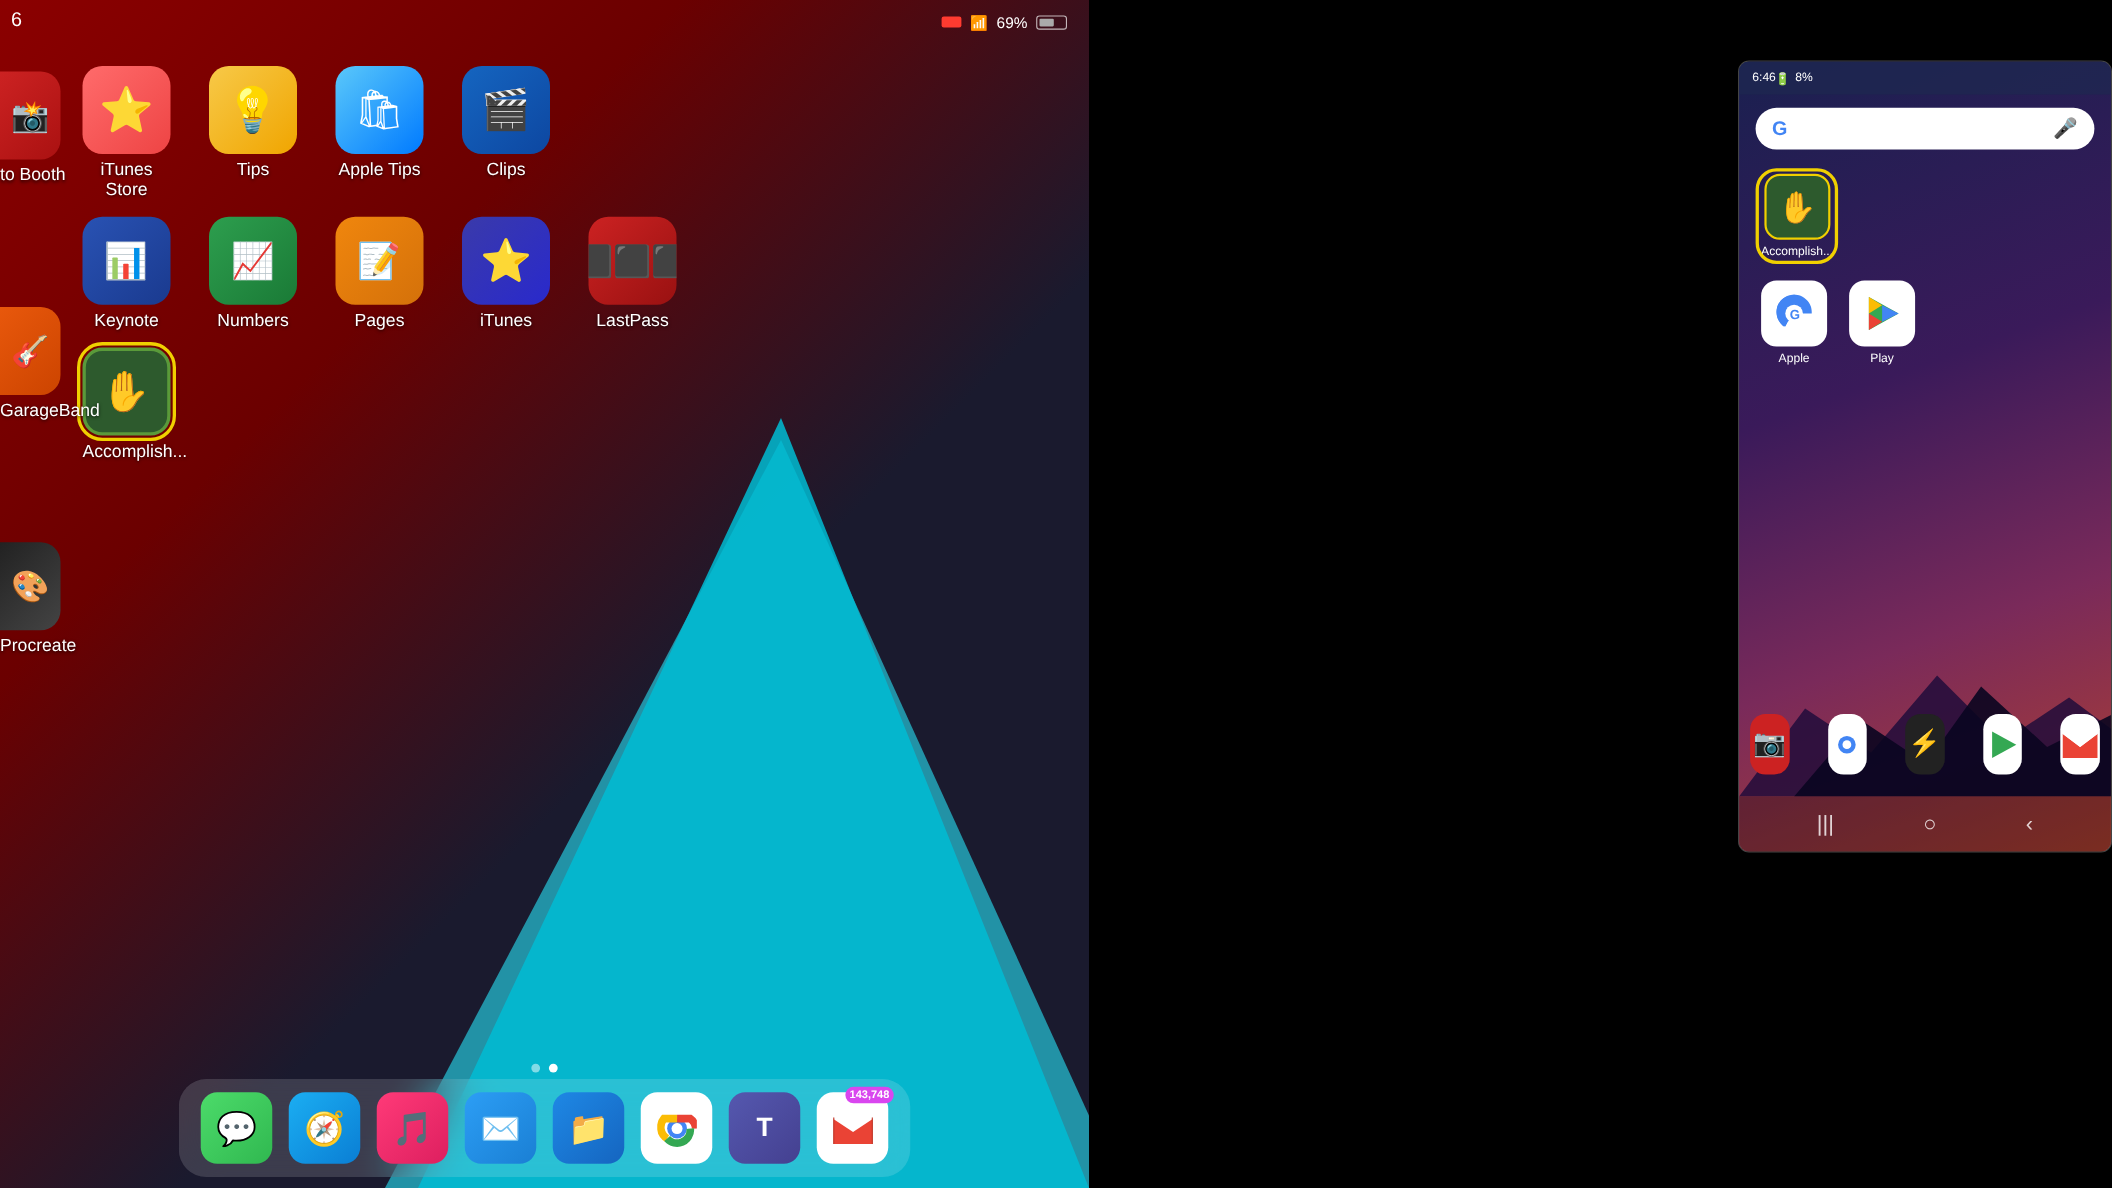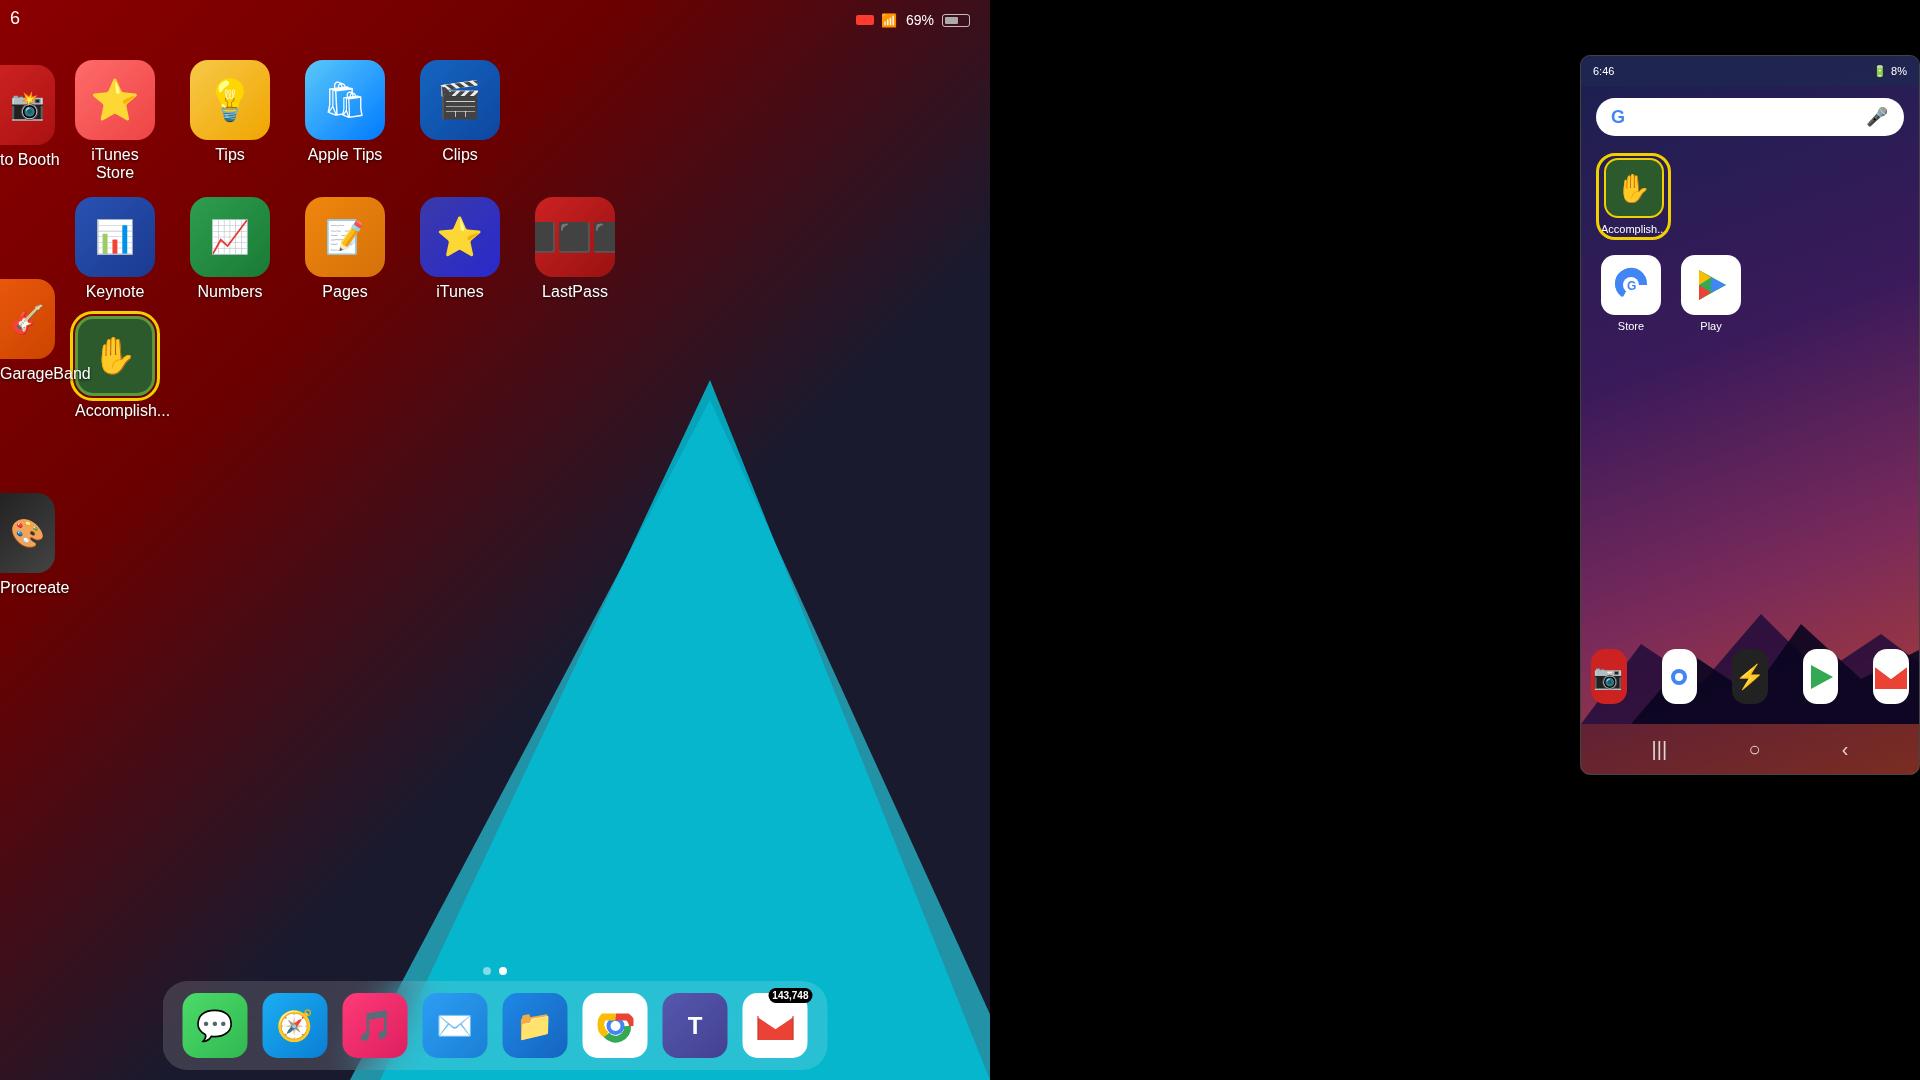--- a/index.html
+++ b/index.html
@@ -159,21 +159,21 @@
       justify-content: center;
       font-size: 30px;
       position: relative;
       cursor: pointer;
     }
 
     .dock-badge {
       position: absolute;
       top: -5px;
       right: -5px;
-      background: #000000;
+      background: #d946ef;
       color: white;
       font-size: 10px;
       font-weight: bold;
       padding: 2px 4px;
       border-radius: 10px;
       min-width: 18px;
       text-align: center;
     }
 
     .icon-messages { background: linear-gradient(135deg, #4cdb6a, #30b850); }
@@ -215,21 +215,21 @@
       border-radius: 10px;
       overflow: hidden;
       border: 1px solid #444;
     }
 
     .android-status {
       height: 30px;
       background: rgba(30,40,80,0.7);
       display: flex;
       align-items: center;
-      justify-content: space-between;
+      justify-content: flex-start;
       padding: 0 12px;
       color: white;
       font-size: 11px;
     }
 
     .android-search {
       margin: 12px 15px;
       background: white;
       border-radius: 25px;
       padding: 8px 15px;
@@ -540,21 +540,21 @@
   <div class="android-app-row" style="position:relative;z-index:5;">
     <div class="android-app">
       <div class="android-app-icon" style="background:white;padding:5px;">
         <svg width="40" height="40" viewBox="0 0 40 40">
           <path d="M20 17.5 L32 17.5 A13 13 0 1 0 13 30" stroke="#4285F4" stroke-width="4" fill="none"></path>
           <path d="M20 20 L36 20 A16 16 0 1 0 11 32" fill="#4285F4"></path>
           <circle cx="20" cy="20" r="8" fill="white"></circle>
           <text x="16" y="25" font-size="12" font-weight="bold" fill="#4285F4">G</text>
         </svg>
       </div>
-      <span class="android-app-label">Store</span>
+      <span class="android-app-label">Apple</span>
     </div>
     <div class="android-app">
       <div class="android-app-icon" style="background:white;padding:5px;">
         <svg width="40" height="40" viewBox="0 0 40 40">
           <polygon points="8,5 35,20 8,35" fill="#34A853"></polygon>
           <polygon points="8,5 20,12.5 8,20" fill="#FBBC05"></polygon>
           <polygon points="8,20 20,27.5 8,35" fill="#EA4335"></polygon>
           <polygon points="20,12.5 35,20 20,27.5" fill="#4285F4"></polygon>
         </svg>
       </div>

